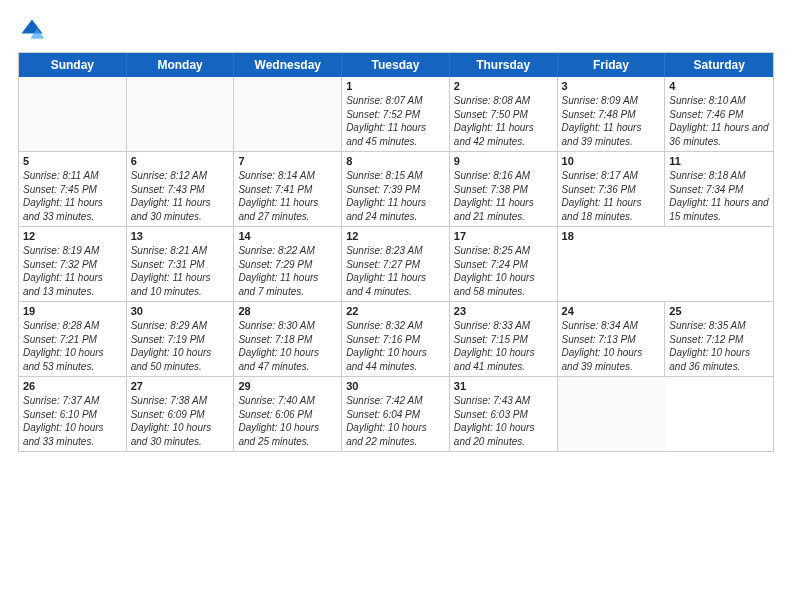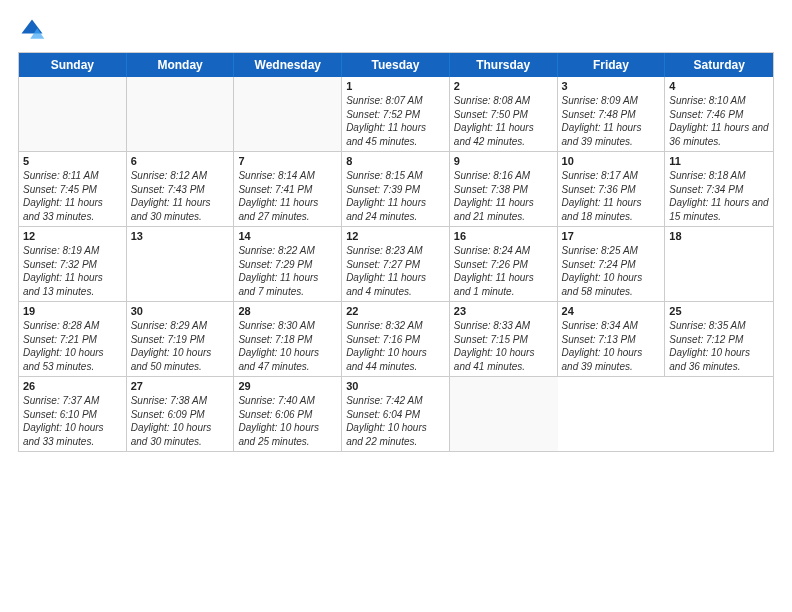--- a/index.html
+++ b/index.html
@@ -200,34 +200,31 @@
             <div class="cell-text">Sunrise: 8:18 AM<br>Sunset: 7:34 PM<br>Daylight: 11 hours and 15 minutes.</div>
           </div>
         </div>
         <div class="cal-row">
           <div class="cal-cell">
             <div class="day-num">12</div>
             <div class="cell-text">Sunrise: 8:19 AM<br>Sunset: 7:32 PM<br>Daylight: 11 hours and 13 minutes.</div>
           </div>
           <div class="cal-cell">
             <div class="day-num">13</div>
+            <div class="cell-text">Sunrise: 8:21 AM<br>Sunset: 7:31 PM<br>Daylight: 11 hours and 10 minutes.</div>
           </div>
           <div class="cal-cell">
             <div class="day-num">14</div>
             <div class="cell-text">Sunrise: 8:22 AM<br>Sunset: 7:29 PM<br>Daylight: 11 hours and 7 minutes.</div>
           </div>
           <div class="cal-cell">
             <div class="day-num">12</div>
             <div class="cell-text">Sunrise: 8:23 AM<br>Sunset: 7:27 PM<br>Daylight: 11 hours and 4 minutes.</div>
           </div>
           <div class="cal-cell">
-            <div class="day-num">16</div>
-            <div class="cell-text">Sunrise: 8:24 AM<br>Sunset: 7:26 PM<br>Daylight: 11 hours and 1 minute.</div>
-          </div>
-          <div class="cal-cell">
             <div class="day-num">17</div>
             <div class="cell-text">Sunrise: 8:25 AM<br>Sunset: 7:24 PM<br>Daylight: 10 hours and 58 minutes.</div>
           </div>
           <div class="cal-cell">
             <div class="day-num">18</div>
           </div>
         </div>
         <div class="cal-row">
           <div class="cal-cell">
             <div class="day-num">19</div>
@@ -267,18 +264,22 @@
             <div class="day-num">27</div>
             <div class="cell-text">Sunrise: 7:38 AM<br>Sunset: 6:09 PM<br>Daylight: 10 hours and 30 minutes.</div>
           </div>
           <div class="cal-cell">
             <div class="day-num">29</div>
             <div class="cell-text">Sunrise: 7:40 AM<br>Sunset: 6:06 PM<br>Daylight: 10 hours and 25 minutes.</div>
           </div>
           <div class="cal-cell">
             <div class="day-num">30</div>
             <div class="cell-text">Sunrise: 7:42 AM<br>Sunset: 6:04 PM<br>Daylight: 10 hours and 22 minutes.</div>
+          </div>
+          <div class="cal-cell">
+            <div class="day-num">31</div>
+            <div class="cell-text">Sunrise: 7:43 AM<br>Sunset: 6:03 PM<br>Daylight: 10 hours and 20 minutes.</div>
           </div>
           <div class="cal-cell empty"></div>
         </div>
       </div>
   </div>
 </div>
 
 </body></html>

